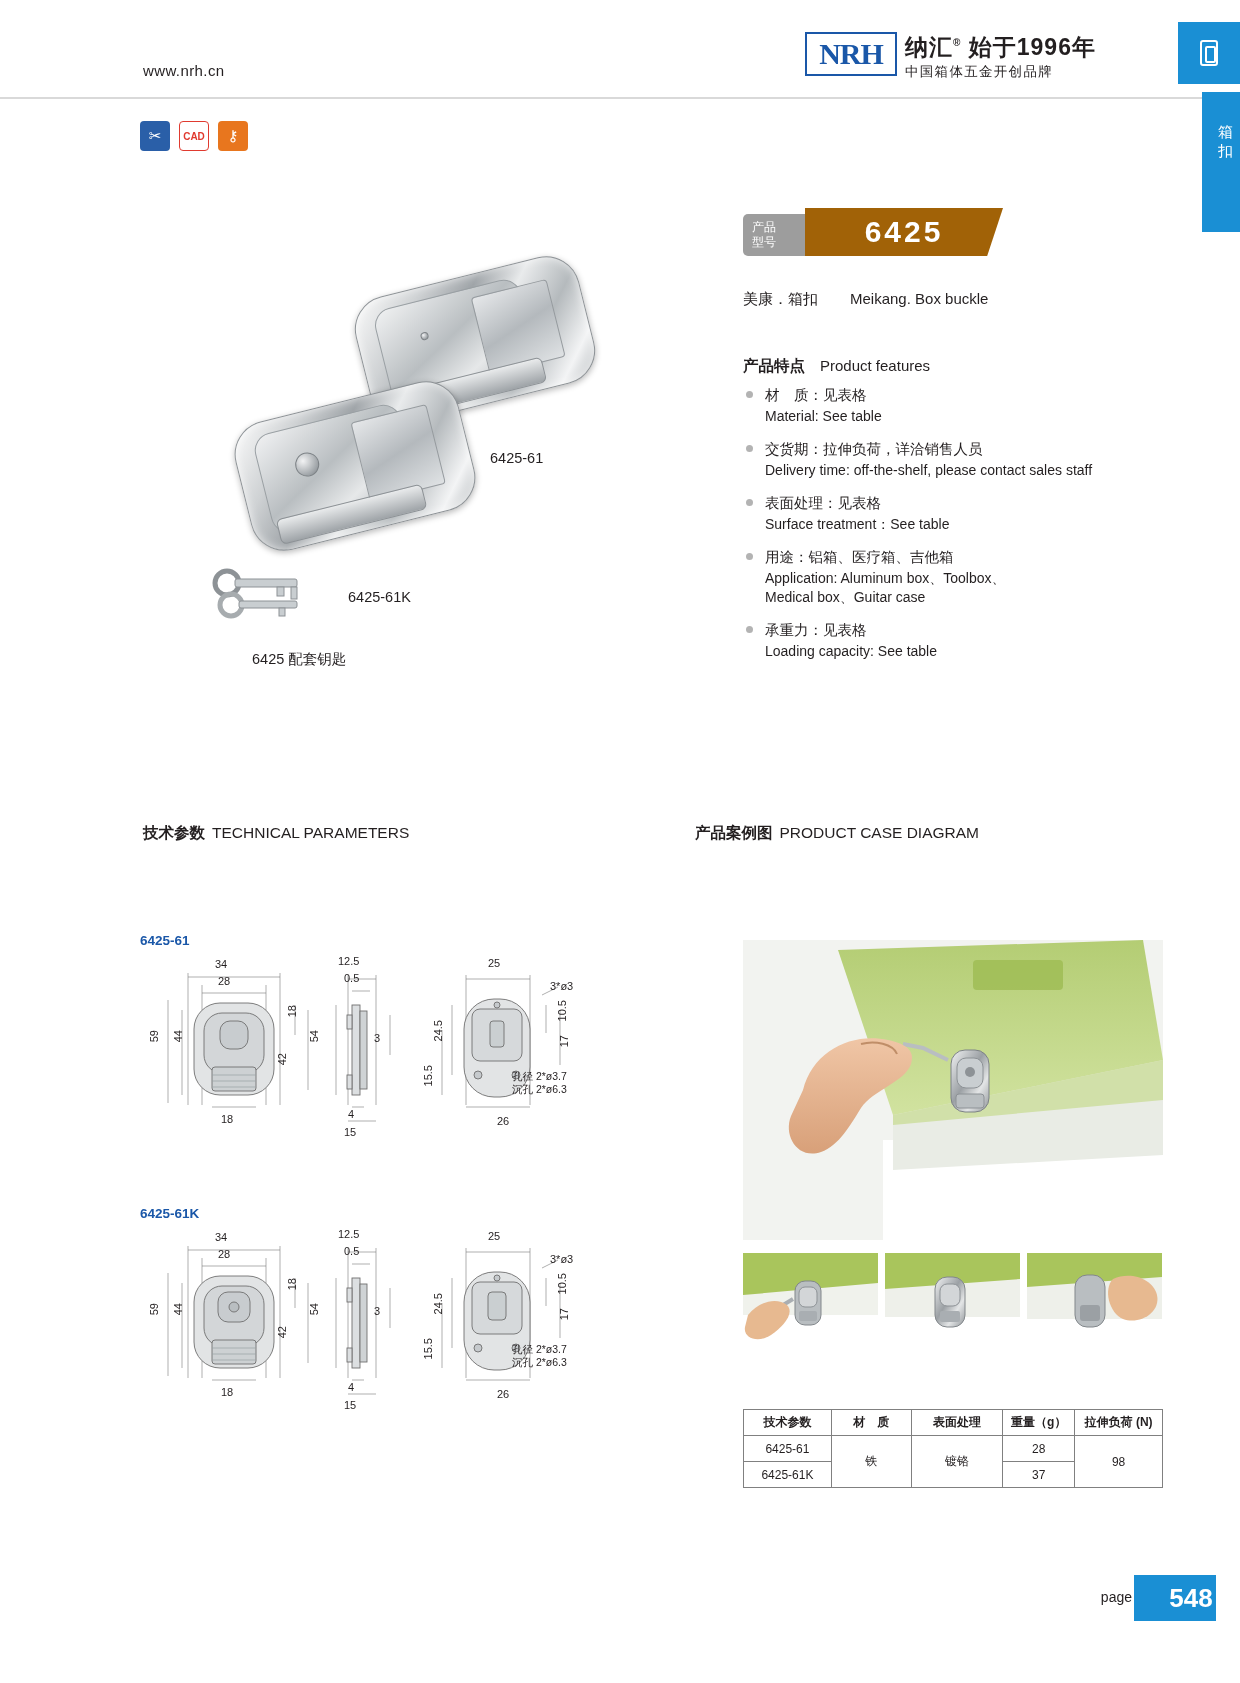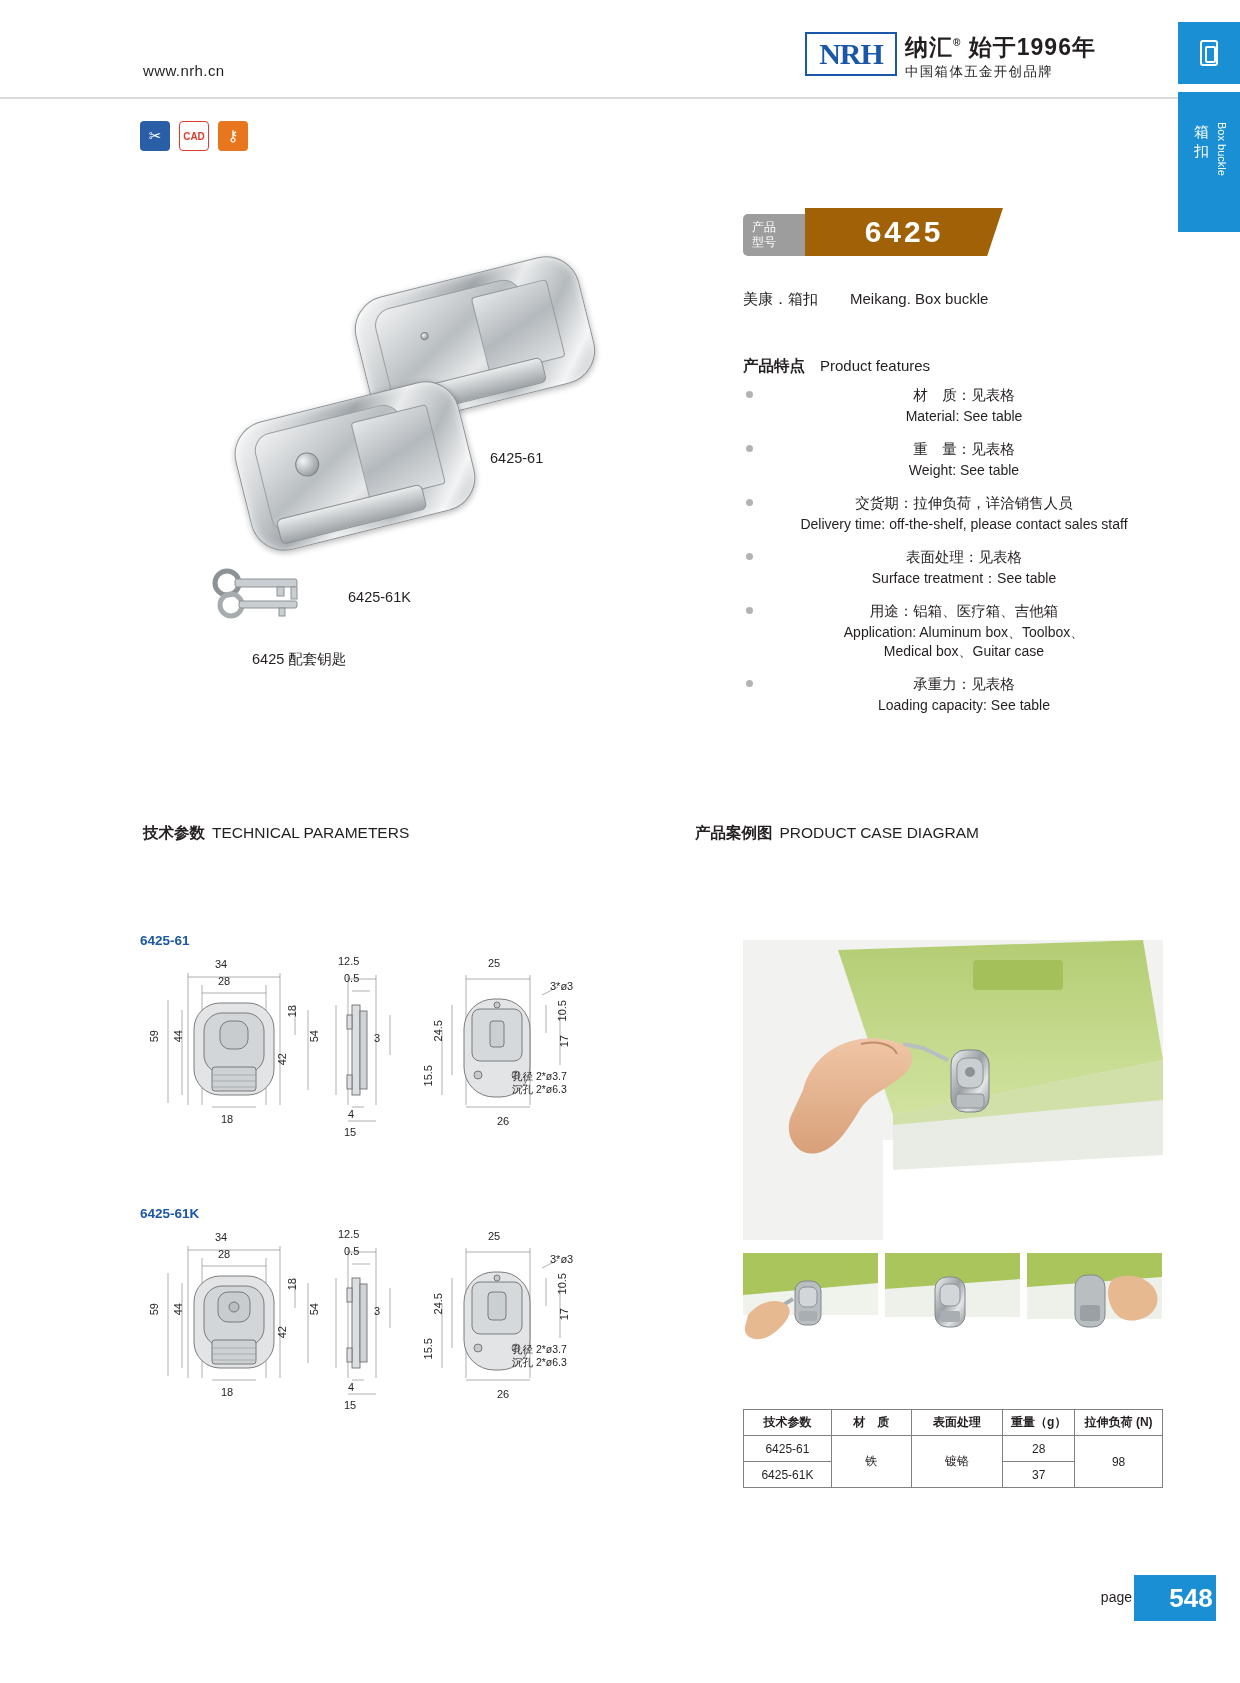--- a/index.html
+++ b/index.html
@@ -54,21 +54,21 @@
   }
   .tab-top .glyph {
     position:absolute; left:50%; top:50%; transform:translate(-50%,-50%);
     width:18px; height:26px; border:2.5px solid #fff; border-radius:3px;
   }
   .tab-top .glyph:before {
     content:""; position:absolute; left:3px; top:4px; width:7px; height:13px;
     border:2px solid #fff; border-radius:2px;
   }
   .tab-side {
-    position:absolute; right:0; top:92px; width:62px; height:140px;
+    position:absolute; right:0; top:92px; width:38px; height:140px;
     background:#1a8fd4;
   }
   .tab-side .cn {
     position:absolute; left:16px; top:30px;
     font-size:15px; color:#fff; line-height:19px; width:16px;
   }
   .tab-side .en {
     position:absolute; left:38px; top:30px;
     font-size:11px; color:#fff;
     writing-mode:vertical-rl; white-space:nowrap;
@@ -142,21 +142,21 @@
   }
   .sub-en {
     position:absolute; left:850px; top:290px; font-size:15px; color:#231f20;
   }
   .feat-title-cn {
     position:absolute; left:743px; top:356px; font-size:15.5px; font-weight:bold;
   }
   .feat-title-en {
     position:absolute; left:820px; top:357px; font-size:15px; color:#231f20;
   }
-  .features { position:absolute; left:743px; top:385px; width:420px;text-align:center; }
+  .features { position:absolute; left:743px; top:385px; width:420px; }
   .feat { position:relative; margin-bottom:13px; padding-left:22px; }
   .feat .dot {
     position:absolute; left:3px; top:6px; width:7px; height:7px;
     border-radius:50%; background:#b3b3b3;
   }
   .feat .cn { font-size:14.5px; color:#231f20; line-height:20px; }
   .feat .en { font-size:14px; color:#231f20; line-height:19px; margin-top:2px; }
 
   
   .sec-title { position:absolute; font-size:15.5px; }
@@ -289,25 +289,20 @@
 <div class="sub-en">Meikang. Box buckle</div>
 
 <div class="feat-title-cn">产品特点</div>
 <div class="feat-title-en">Product features</div>
 
 <div class="features">
   <div class="feat">
     <div class="dot"></div>
     <div class="cn">材　质：见表格</div>
     <div class="en">Material: See table</div>
-  </div>
-  <div class="feat">
-    <div class="dot"></div>
-    <div class="cn">重　量：见表格</div>
-    <div class="en">Weight: See table</div>
   </div>
   <div class="feat">
     <div class="dot"></div>
     <div class="cn">交货期：拉伸负荷，详洽销售人员</div>
     <div class="en">Delivery time: off-the-shelf, please contact sales staff</div>
   </div>
   <div class="feat">
     <div class="dot"></div>
     <div class="cn">表面处理：见表格</div>
     <div class="en">Surface treatment：See table</div>

